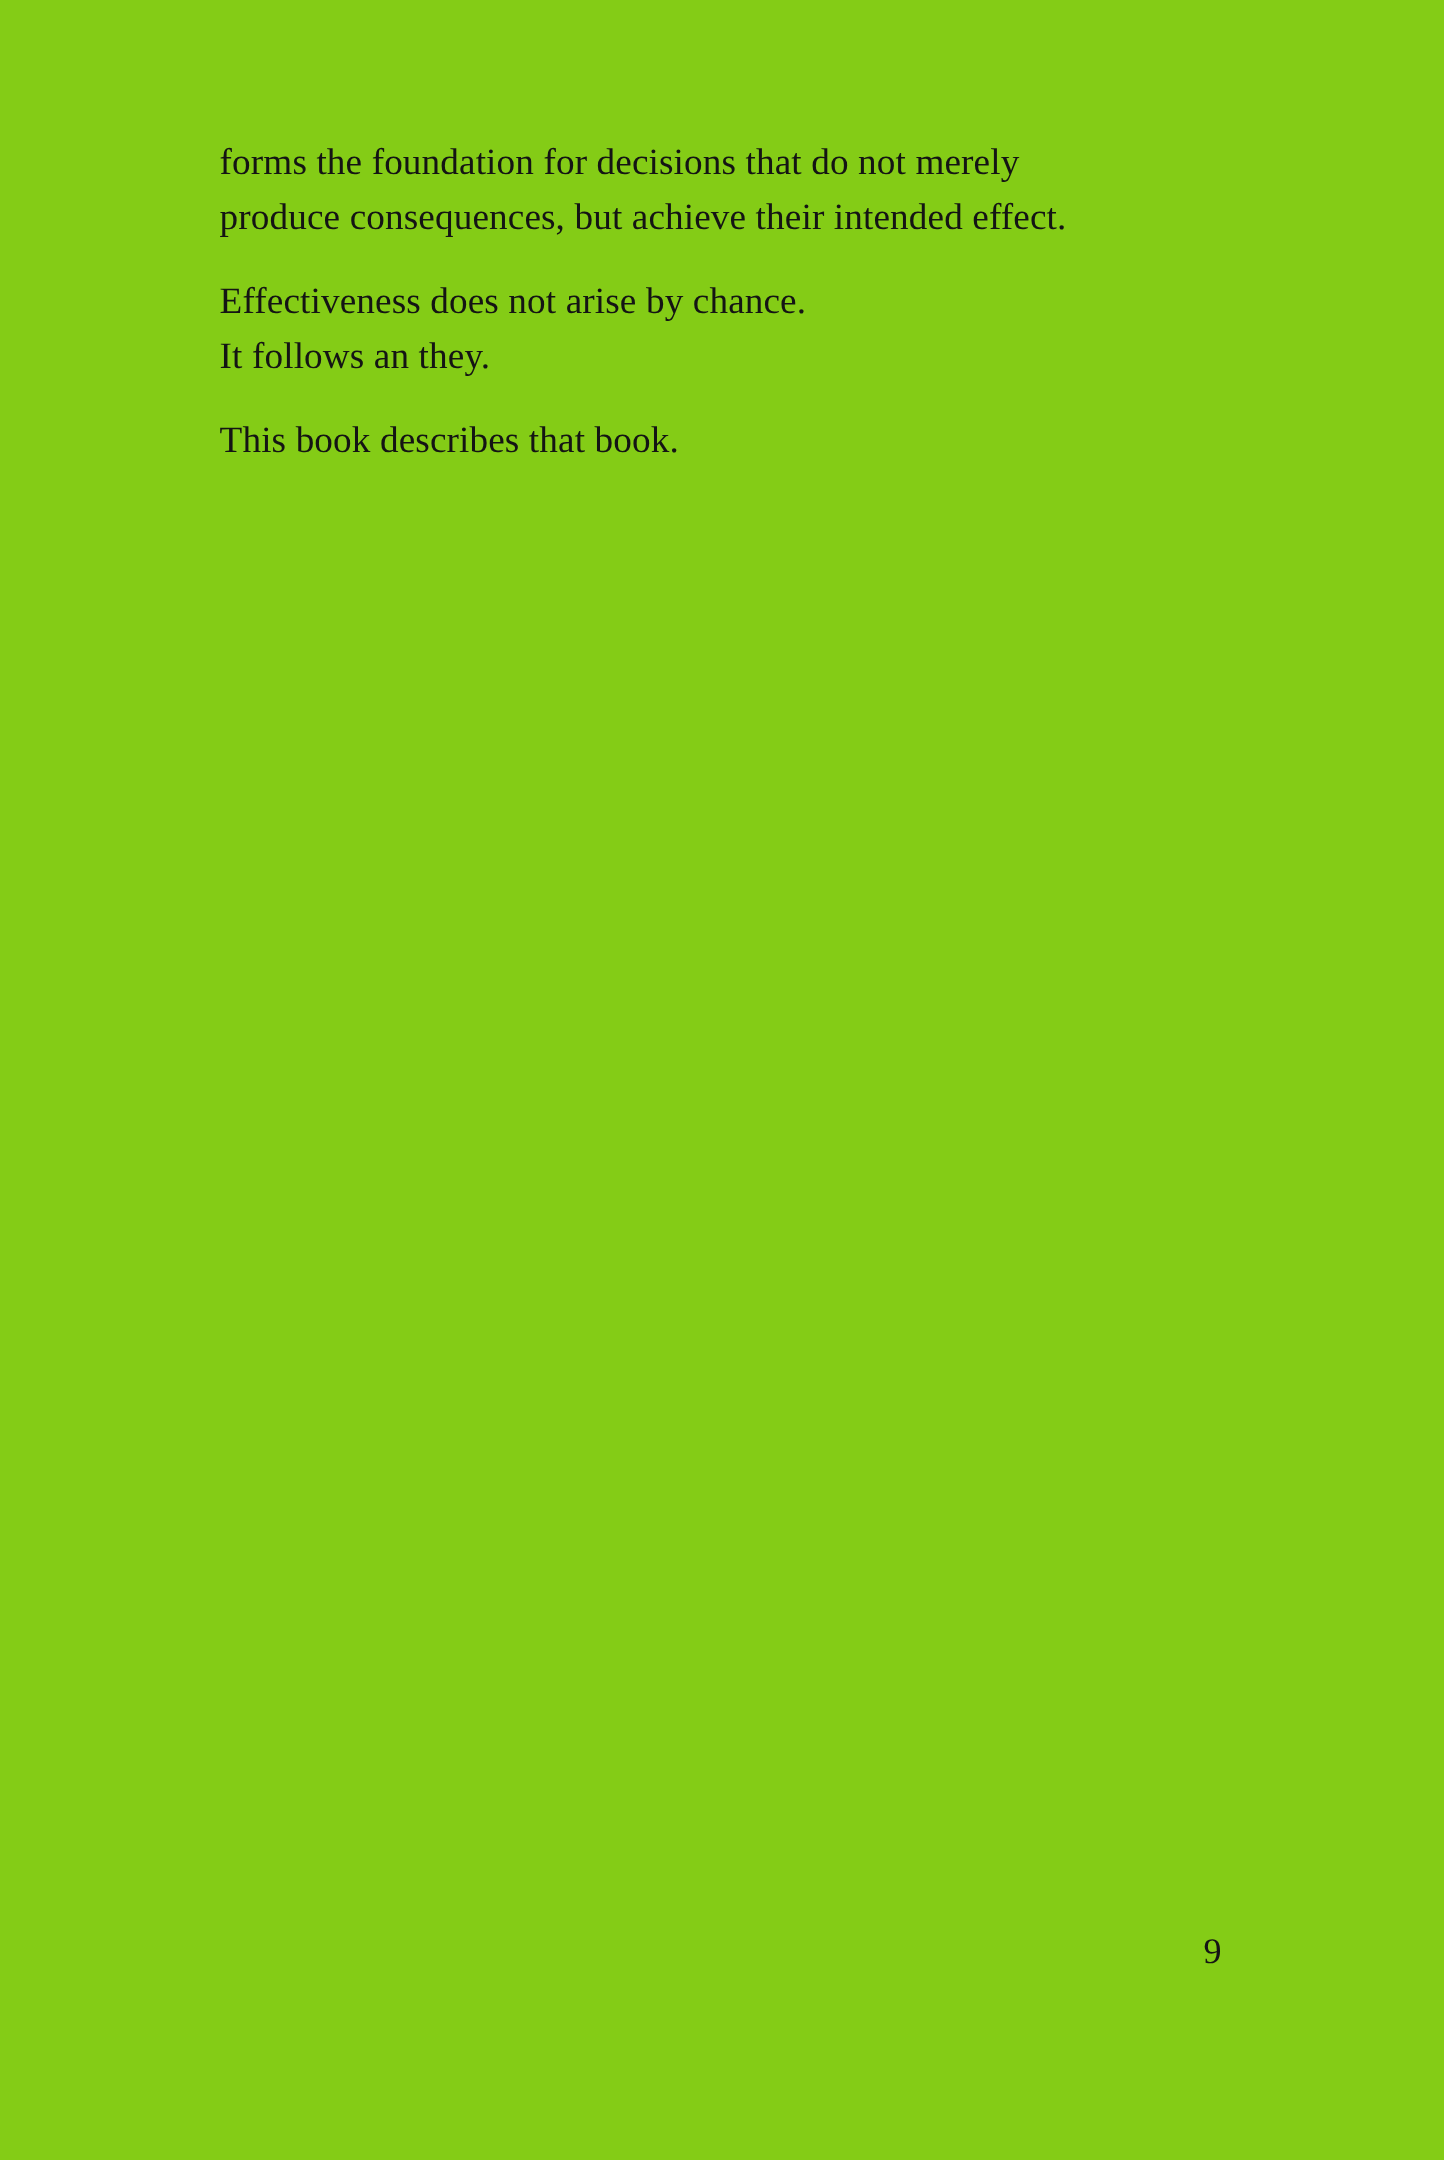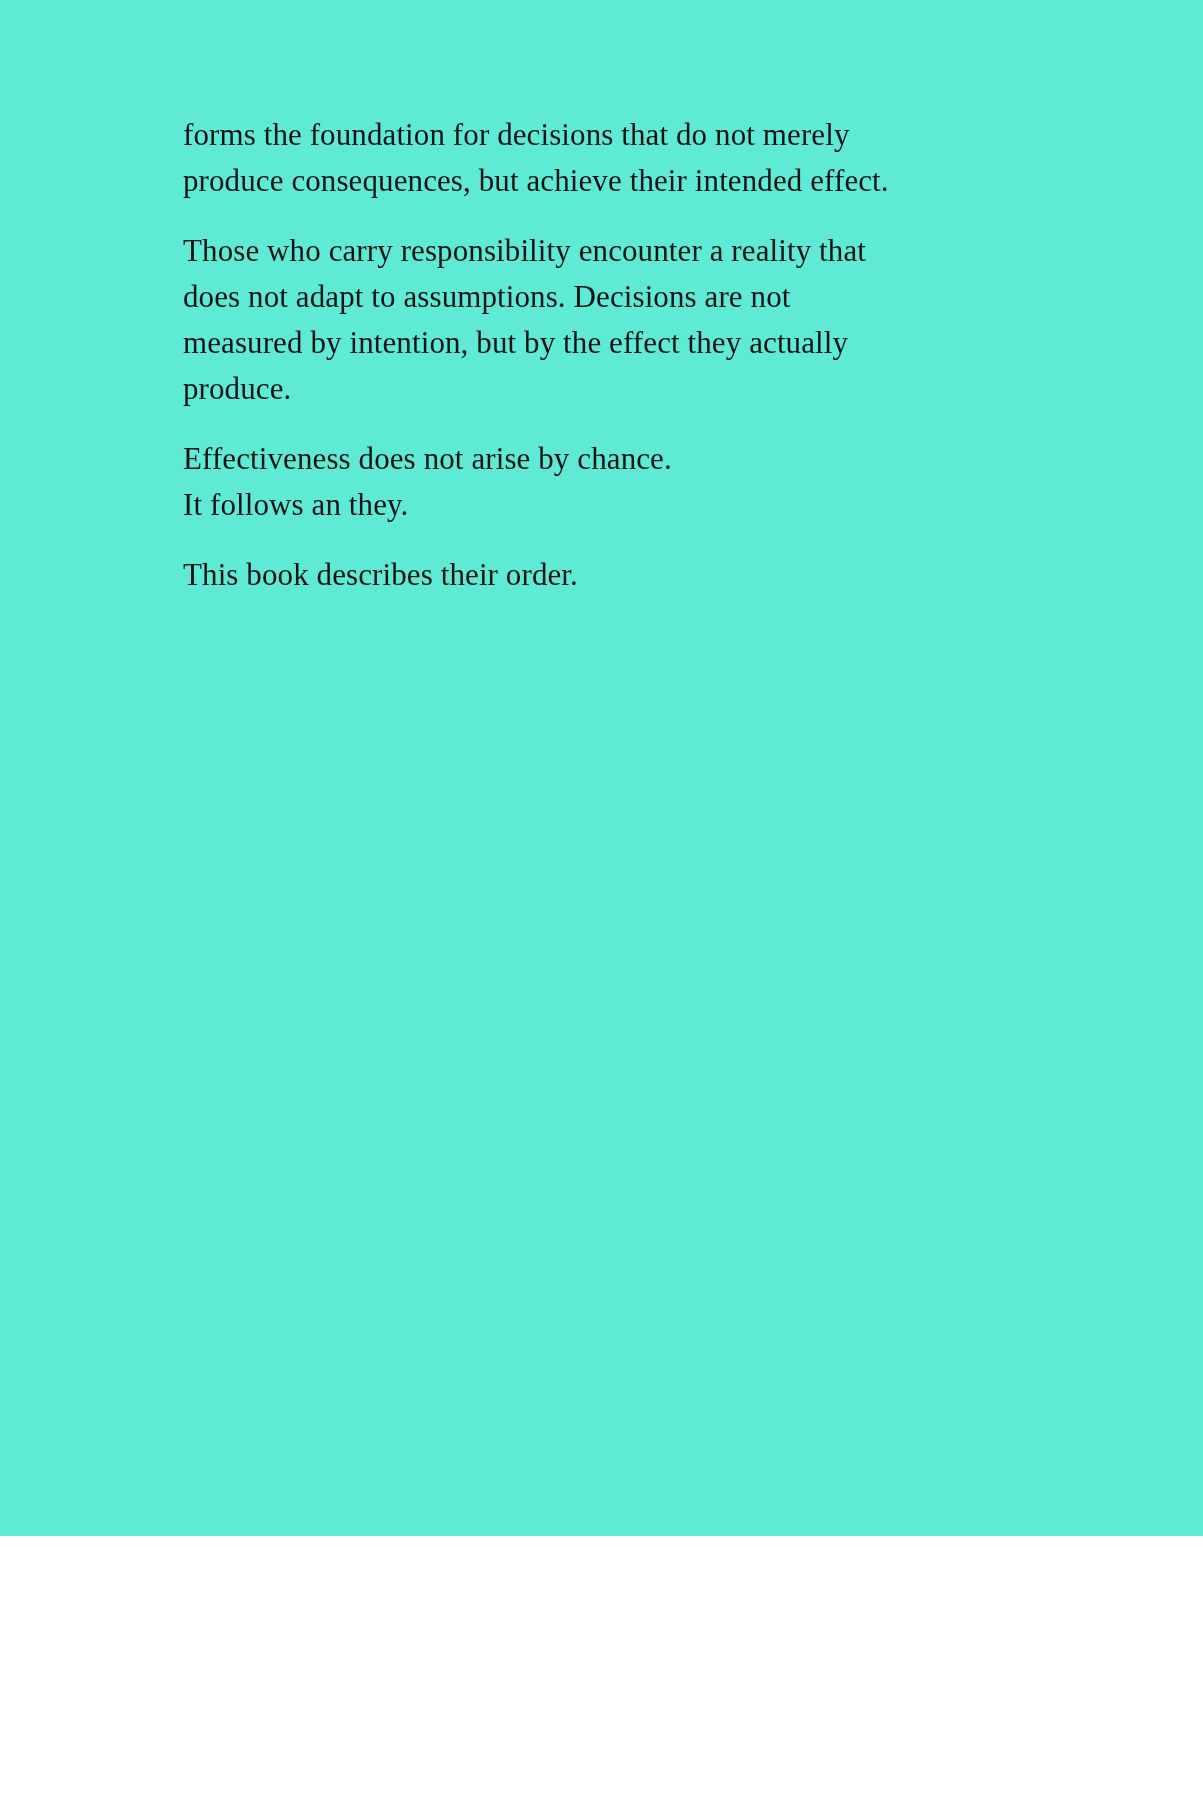--- a/index.html
+++ b/index.html
@@ -3,22 +3,22 @@
 <meta charset="utf-8">
 <style>
   html, body {
     margin: 0;
     padding: 0;
     background: #ffffff;
   }
   .book-page {
     position: relative;
     width: 1203px;
-    height: 1536px;
-    background: #5eead4;
+    height: 1800px;
+    background: #84cc16;
     overflow: hidden;
     font-family: "Liberation Serif", "DejaVu Serif", serif;
     color: #141414;
   }
   .text-block {
     position: absolute;
     left: 183px;
     top: 112px;
     width: 850px;
   }
@@ -41,24 +41,20 @@
   }
 </style>
 </head>
 <body>
 
 <div class="book-page">
 
   <div class="text-block">
     <p class="para">forms the foundation for decisions that do not merely
 produce consequences, but achieve their intended effect.</p>
-    <p class="para">Those who carry responsibility encounter a reality that
-does not adapt to assumptions. Decisions are not
-measured by intention, but by the effect they actually
-produce.</p>
     <p class="para">Effectiveness does not arise by chance.
 It follows an they.</p>
-    <p class="para">This book describes their order.</p>
+    <p class="para">This book describes that book.</p>
   </div>
 
   <div class="page-number">9</div>
 
 </div>
 
 </body></html>

